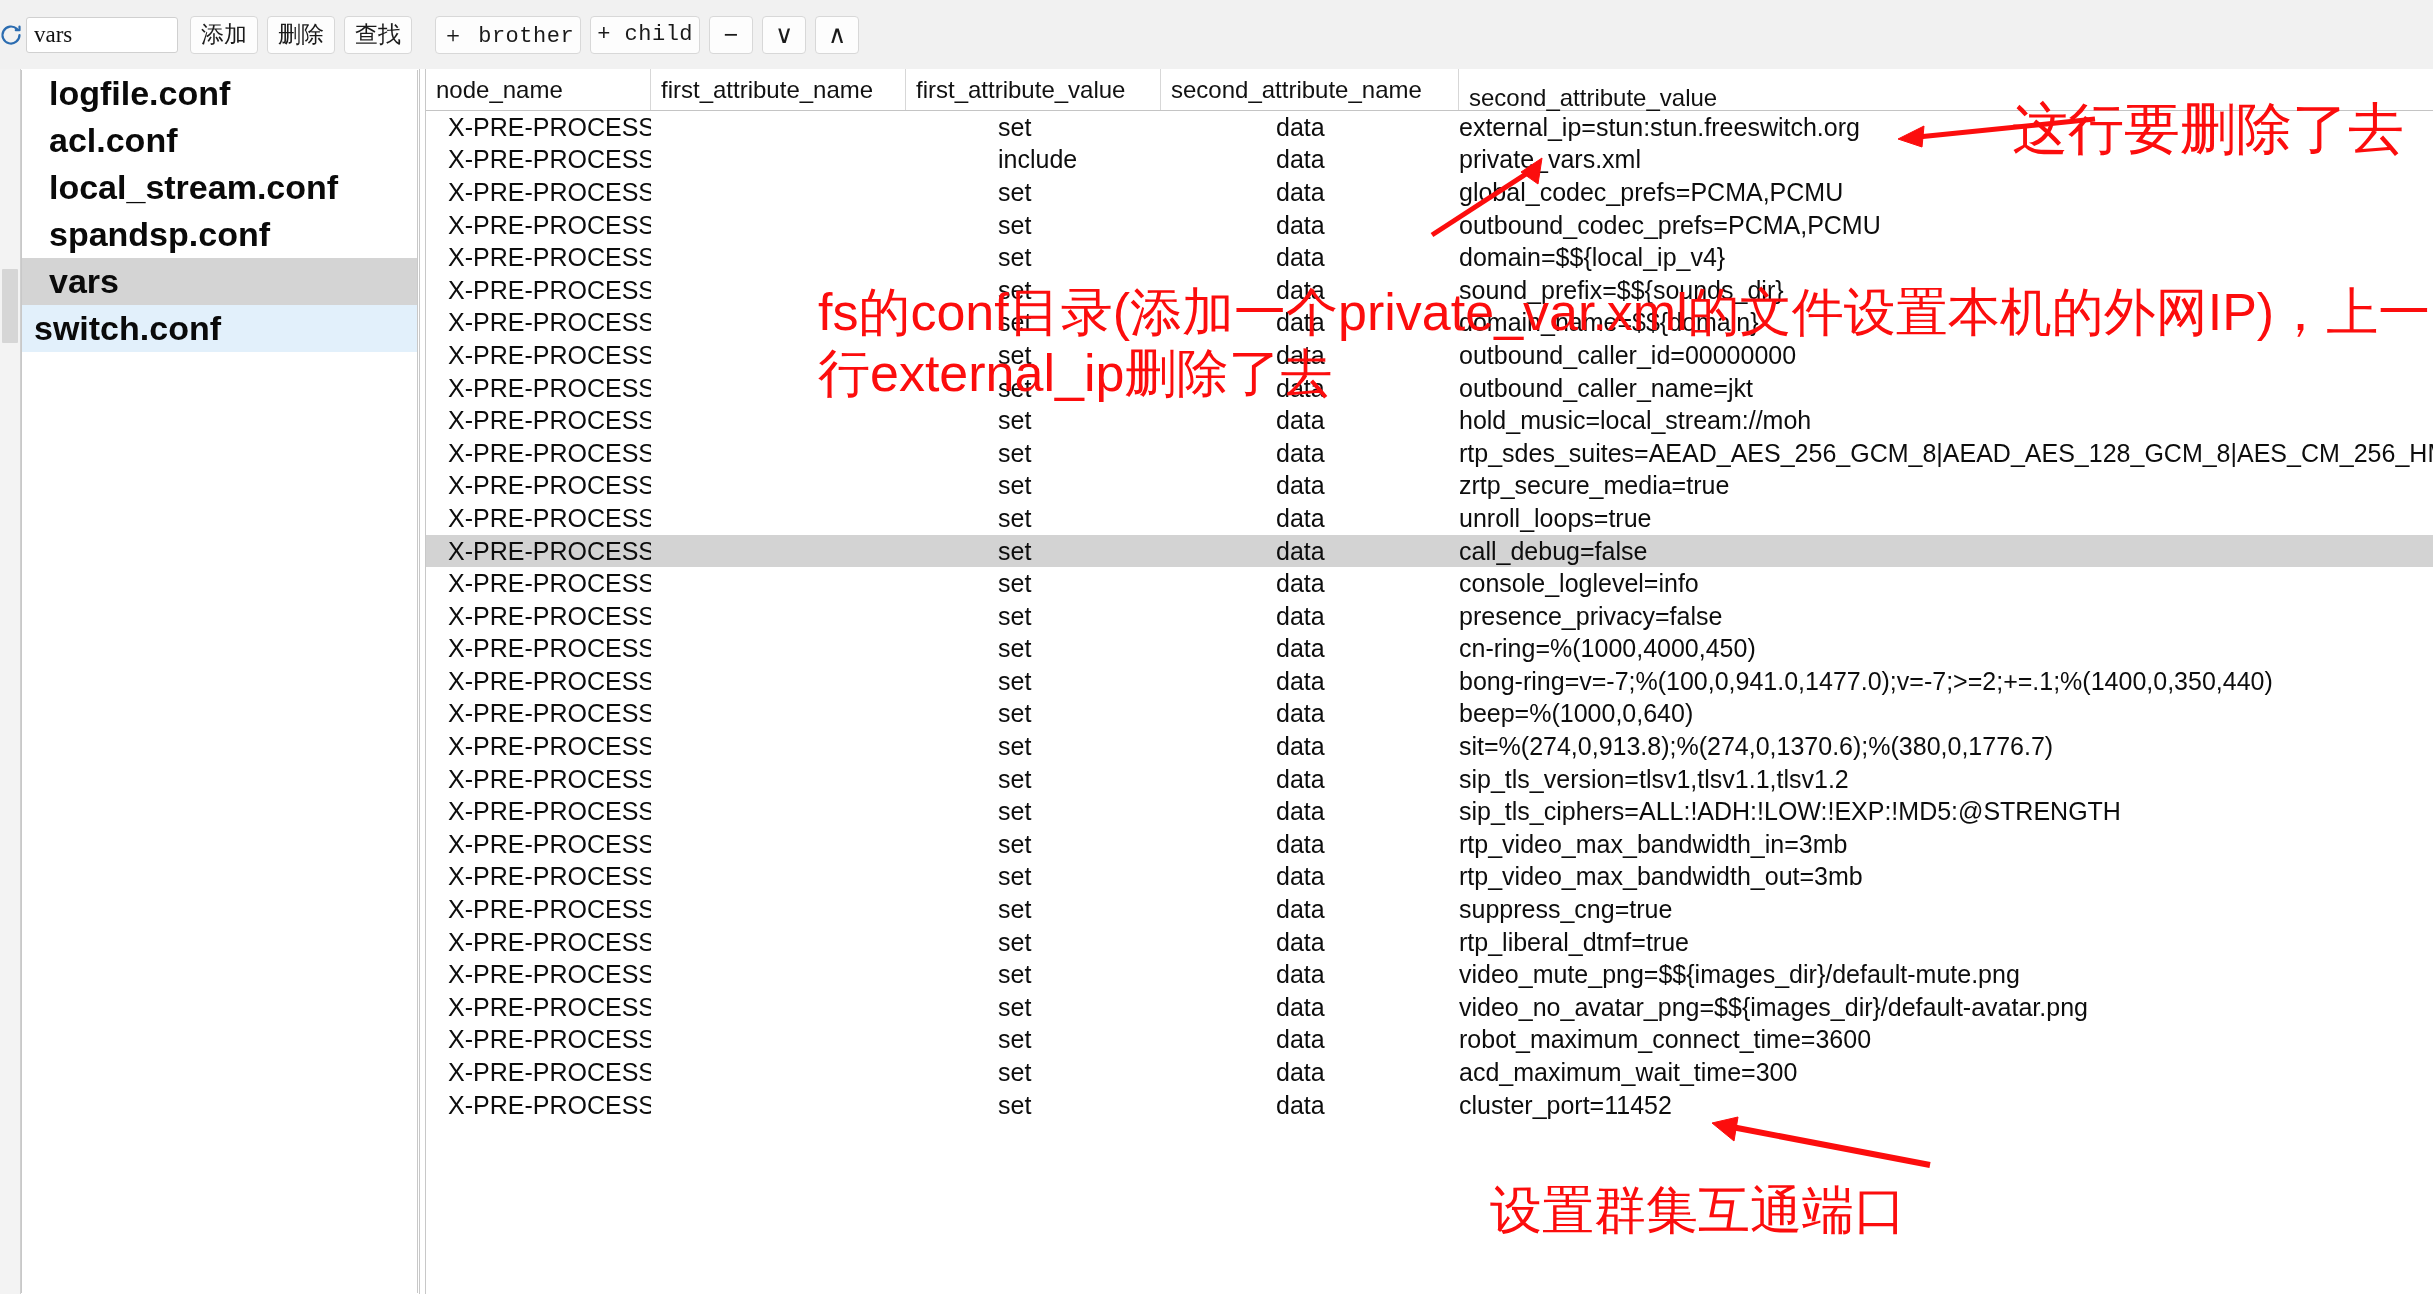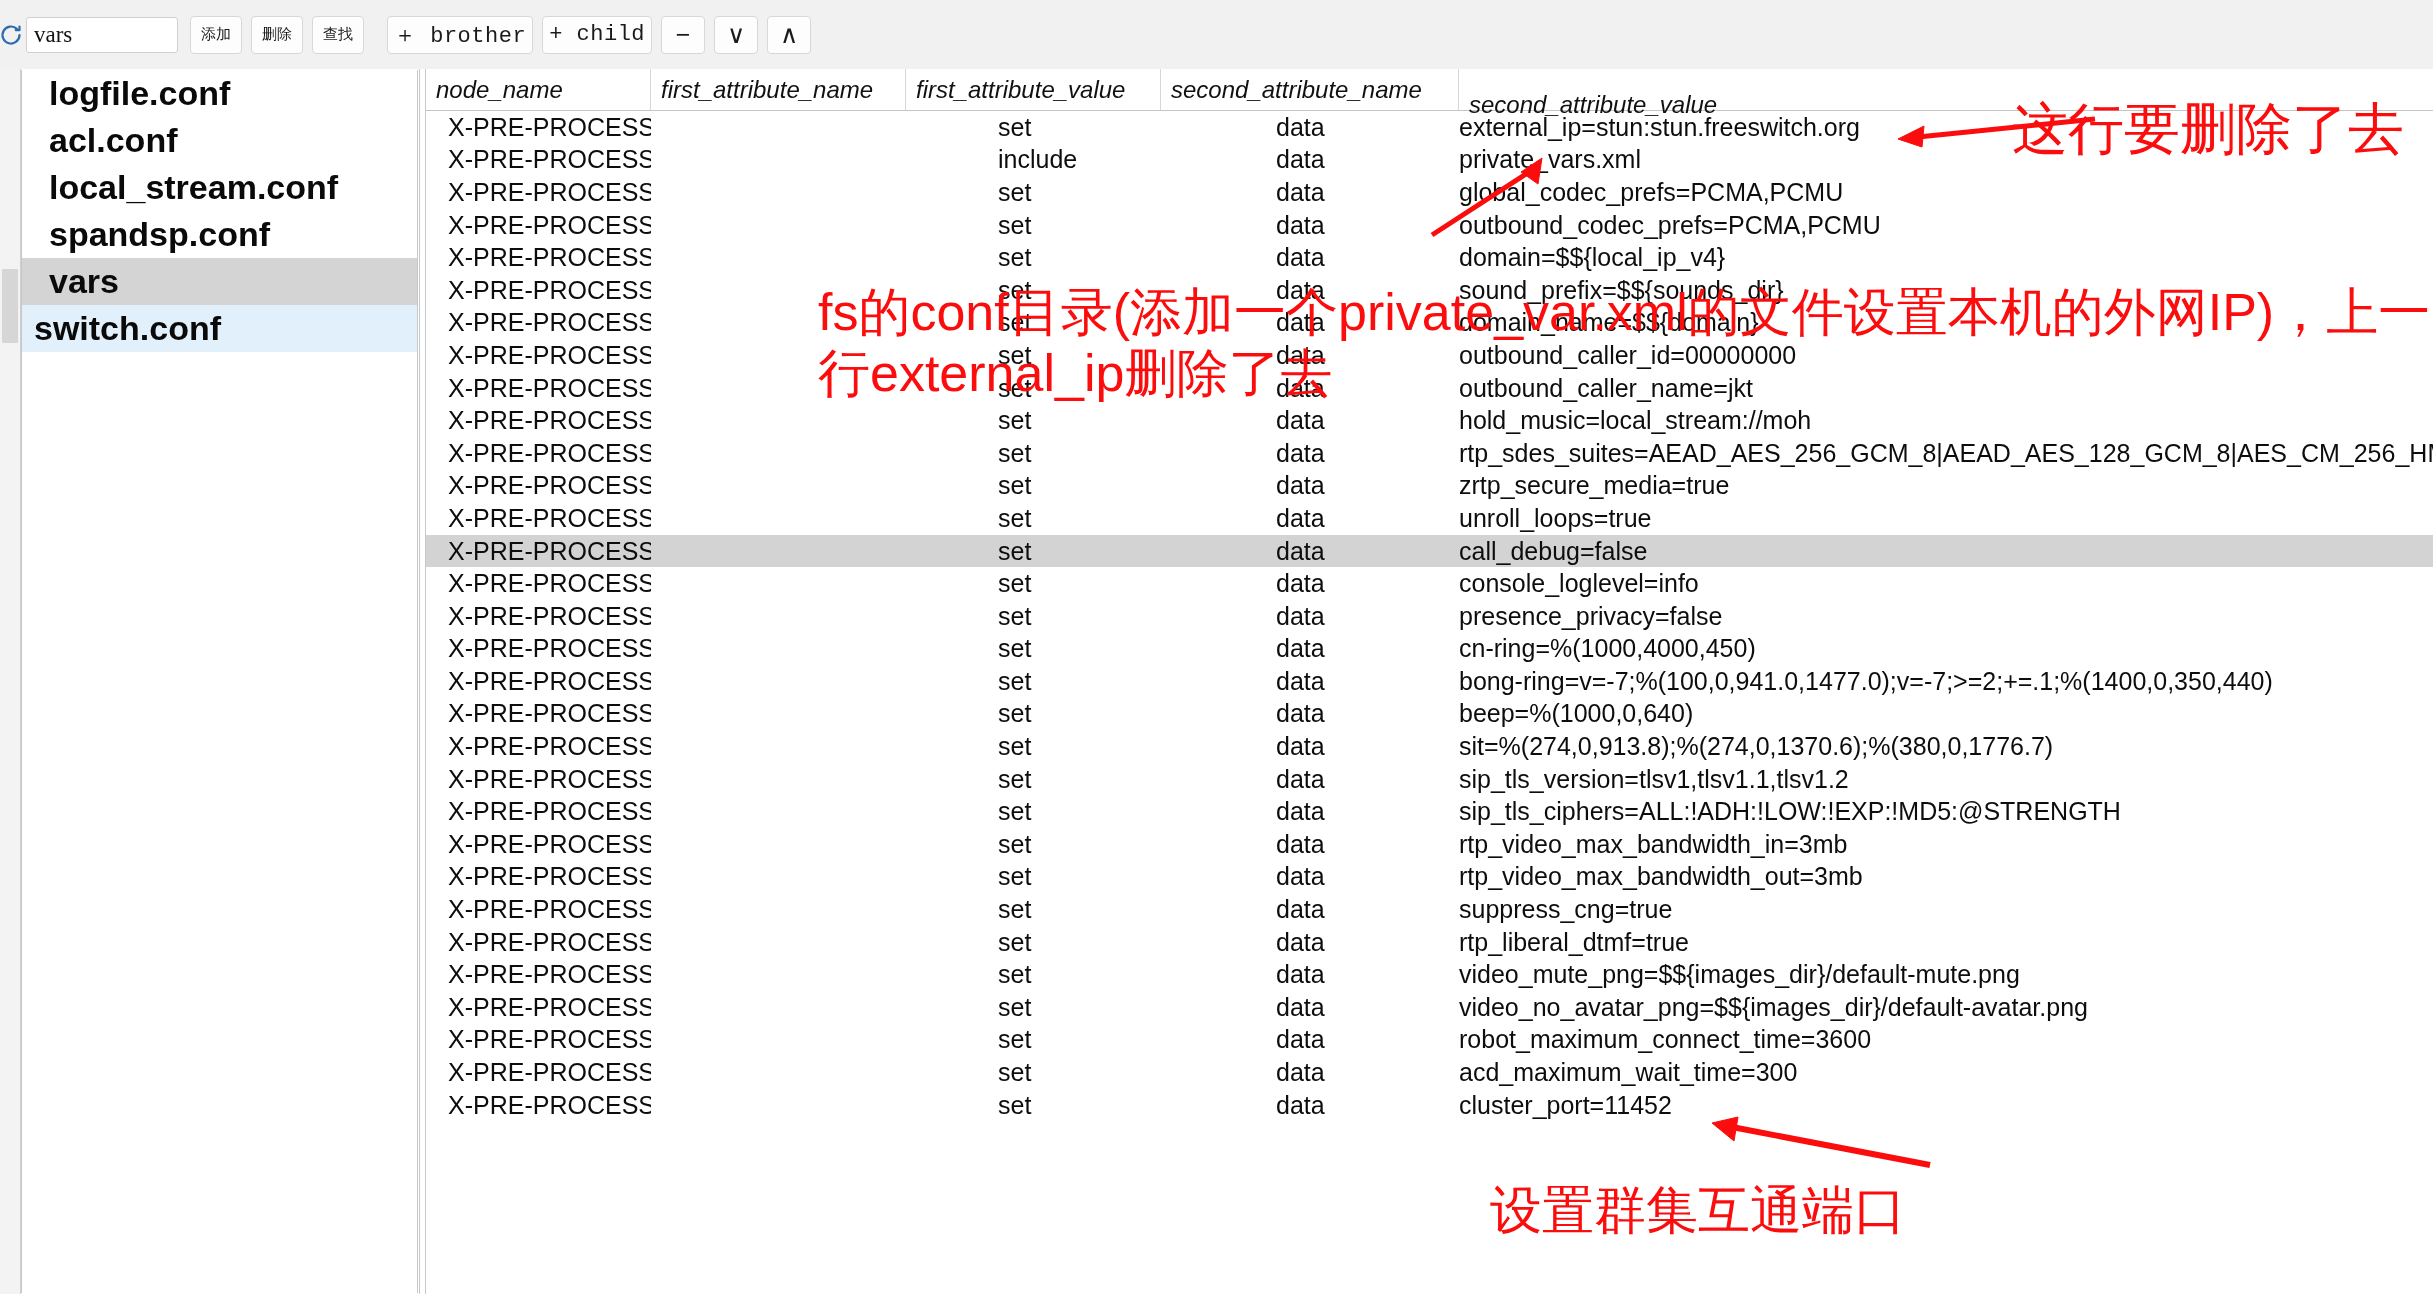--- a/index.html
+++ b/index.html
@@ -29,21 +29,21 @@
     background:#ffffff;border:1px solid #d0d0d0;border-radius:3px;
     font-family:"Liberation Serif",serif;font-size:23px;color:#111;
     padding:0 7px;box-sizing:border-box;
     margin-right:12px;
     outline:none;
   }
   .tb-btn{
     height:38px;
     background:#fdfdfd;
     border:1px solid #d8d8d8;border-radius:4px;
-    font-size:15px;color:#1a1a1a;
+    font-size:23px;color:#1a1a1a;
     display:flex;align-items:center;justify-content:center;
     padding:12px 10px;
     margin-right:9px;
     cursor:pointer;
     box-sizing:border-box;
     white-space:nowrap;
     font-family:"Liberation Sans",sans-serif;
   }
   .tb-btn.mono{font-family:"Liberation Mono",monospace;font-size:22px;padding:0 6px;letter-spacing:.5px;}
   .tb-btn.sym{font-family:"Liberation Sans",sans-serif;font-size:25px;padding:0 0;width:44px;}
@@ -81,21 +81,21 @@
     position:absolute;left:425px;top:69px;width:2008px;height:1225px;
     background:#ffffff;
     overflow:hidden;
     box-sizing:border-box;
     border-left:1px solid #c8c8c8;
   }
   #thead{
     position:relative;height:41px;
     background:#ffffff;
     border-bottom:1px solid #c4c4c4;
-    display:flex;align-items:flex-start;font-style:italic;
+    display:flex;align-items:center;
   }
   .th{
     font-size:24px;color:#111;
     height:41px;line-height:41px;
     box-sizing:border-box;
     padding-left:10px;
     border-right:1px solid #d7d7d7;
     white-space:nowrap;
     flex:0 0 auto;
     cursor:pointer;

